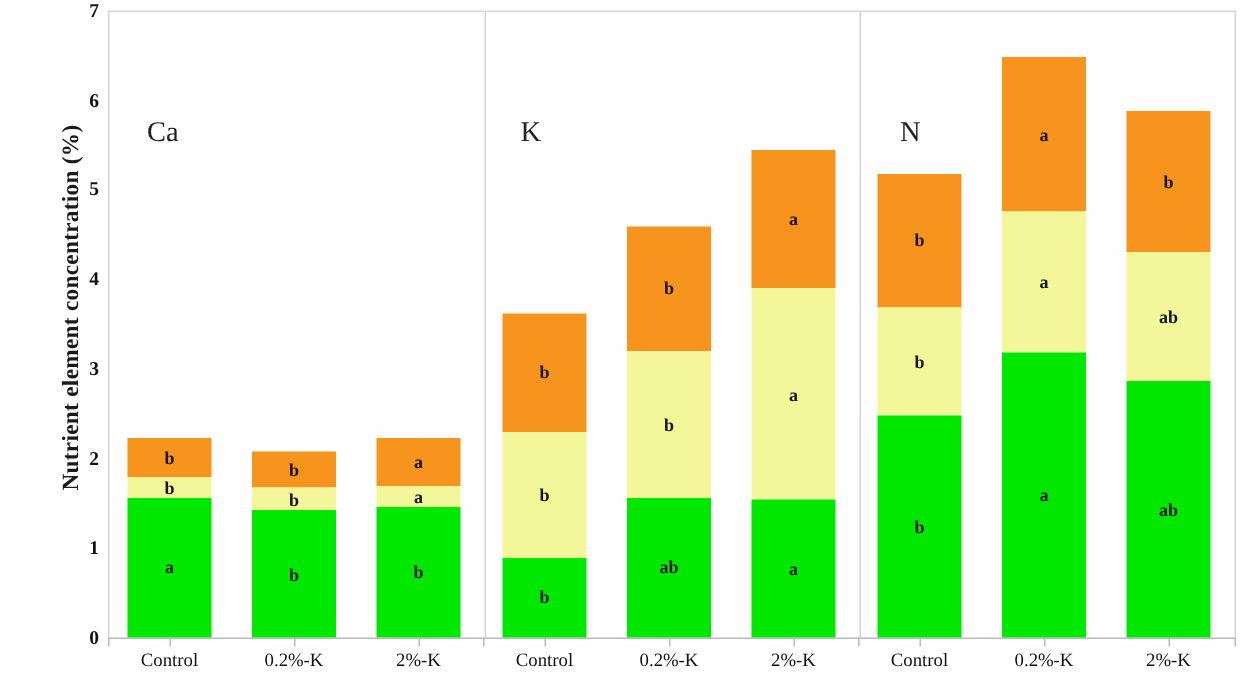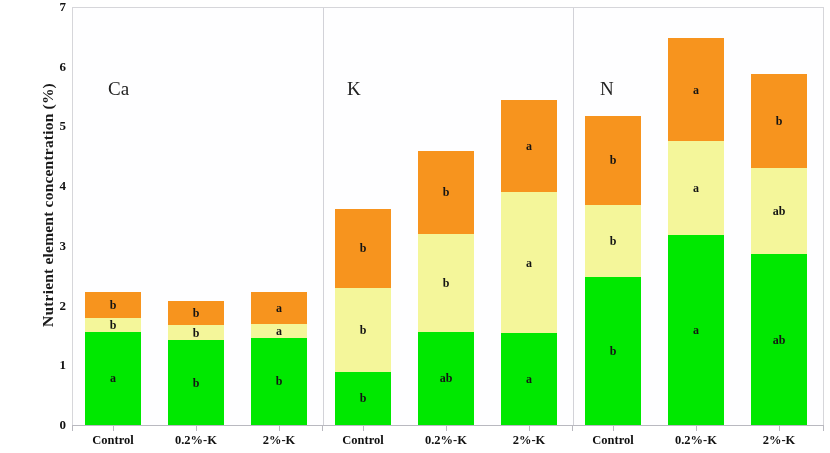--- a/index.html
+++ b/index.html
@@ -127,21 +127,21 @@
     top:425px;
     width:1px;height:6px;
     background:#b9b9c0;
   }
   .x-label{
     position:absolute;
     top:433px;
     width:100px;
     text-align:center;
     font-size:12.5px;
-    font-weight:bold;
+    font-weight:normal;
     color:#111111;
     transform:translateX(-50%);
   }
 </style>
 </head>
 <body>
 
 <div id="chart-root">
 
   <div class="y-axis-title">Nutrient element concentration (%)</div>
@@ -157,21 +157,21 @@
       <div class="y-tick" style="top: 425px;">0</div>
     </div>
 
   <div class="plot-area">
     <div class="panel-sep" style="left:250px"></div>
     <div class="panel-sep" style="left:500px"></div>
   </div>
   <div class="baseline"></div>
 
 
-  <div class="group-title" style="left:108px; top:78px;">Ca</div>
+  <div class="group-title" style="left:98px; top:78px;">Ca</div>
   <div class="group-title" style="left:347px; top:78px;">K</div>
   <div class="group-title" style="left:600px; top:78px;">N</div>
 
   <div id="bars-layer">
       <div class="bar" style="left: 85px; top: 291.837px; height: 133.163px;">
         <div class="seg" style="height: 26.2743px; background: rgb(247, 148, 30);">
           <span class="seg-label">b</span>
         </div>
         <div class="seg" style="height: 13.7343px; background: rgb(244, 246, 154);">
           <span class="seg-label">b</span>

